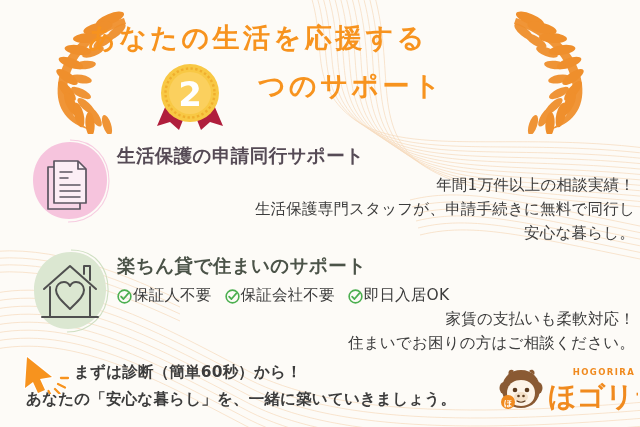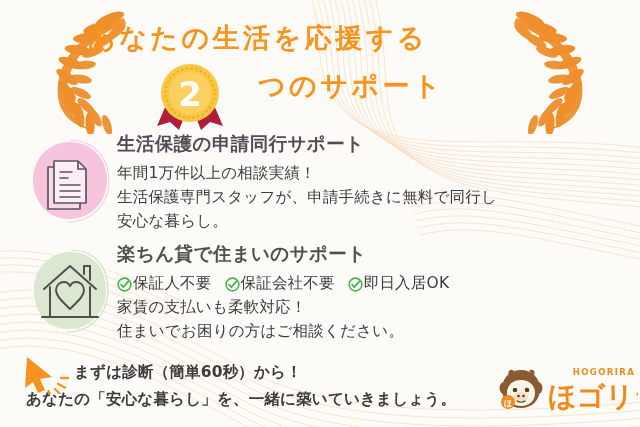--- a/index.html
+++ b/index.html
@@ -103,32 +103,33 @@
     position: absolute;
     left: 117px;
     top: 0;
     width: 518px;
   }
   .sup-heading {
     font-size: 18.5px;
     font-weight: 700;
     line-height: 1;
     letter-spacing: 0.4px;
-    margin: 0 0 7px 0;
+    margin: 12px 0 7px 0;
     white-space: nowrap;
   }
   .sup-heading.pinkish { color: #554a55; }
   .sup-heading.greenish { color: #4b5348; }
 
   .sup-line {
     font-size: 15.5px;
     color: #3c3c3c;
     line-height: 24px;
     letter-spacing: 0.2px;
     white-space: nowrap;
+    text-align: right;
   }
   .checks-row {
     display: flex;
     align-items: center;
     line-height: 24px;
     white-space: nowrap;
   }
   .check-item {
     display: inline-flex;
     align-items: center;

